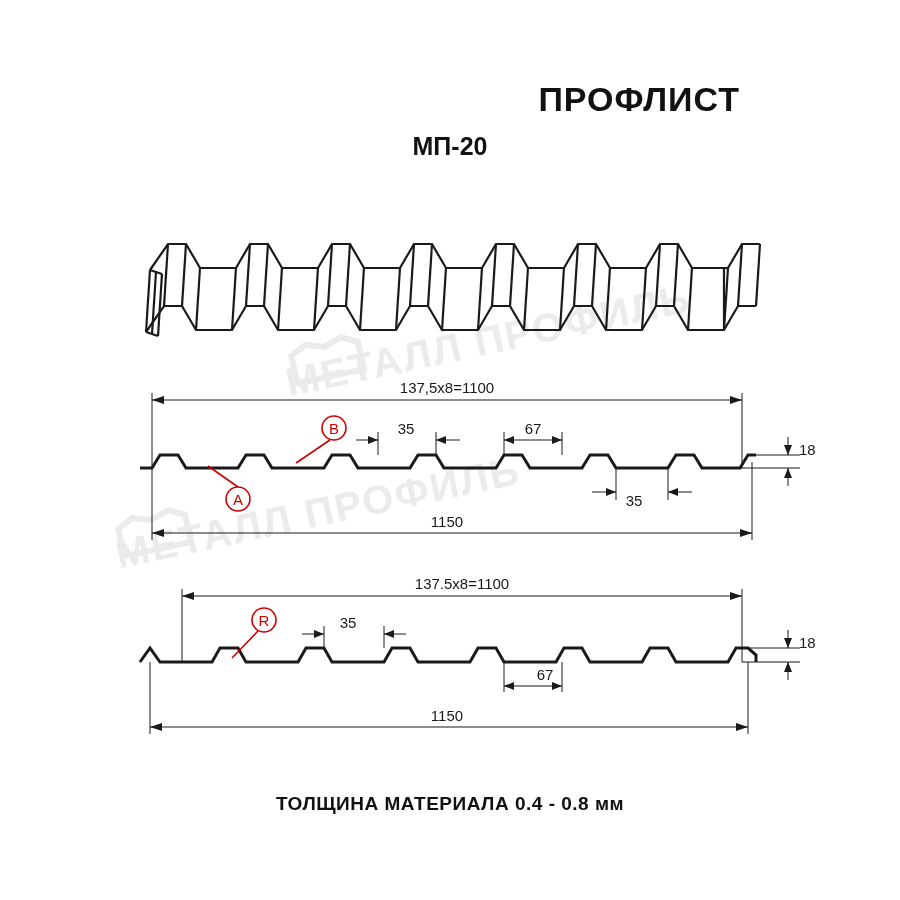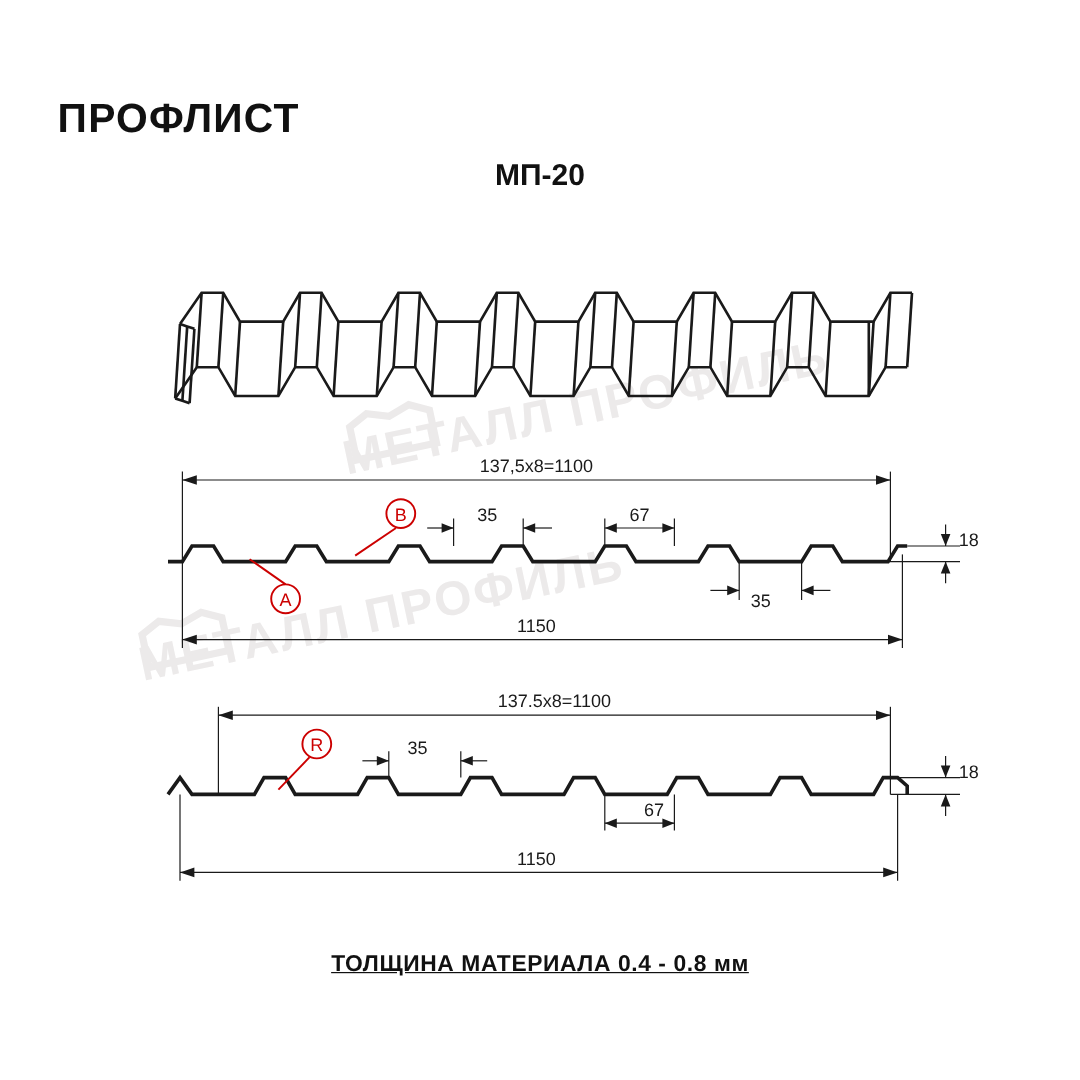--- a/index.html
+++ b/index.html
@@ -1,20 +1,20 @@
 <!DOCTYPE html>
 <html><head>
 <meta charset="utf-8">
 <style>
   html,body{margin:0;padding:0;background:#ffffff;}
   body{width:900px;height:900px;font-family:"Liberation Sans",sans-serif;color:#1a1a1a;overflow:hidden;position:relative;}
   #sheet{position:relative;width:900px;height:900px;}
-  .title{position:absolute;left:0;top:80px;width:740px;text-align:left;font-size:34px;font-weight:bold;letter-spacing:1px;color:#111;margin-left:48px;}
+  .title{position:absolute;left:0;top:80px;width:740px;text-align:right;font-size:34px;font-weight:bold;letter-spacing:1px;color:#111;}
   .subtitle{position:absolute;left:0;top:132px;width:900px;text-align:center;font-size:25px;font-weight:bold;color:#111;}
-  .footer{position:absolute;left:0;top:793px;width:900px;text-align:center;font-size:19px;font-weight:bold;color:#111;letter-spacing:0.5px;text-decoration:underline;}
+  .footer{position:absolute;left:0;top:793px;width:900px;text-align:center;font-size:19px;font-weight:bold;color:#111;letter-spacing:0.5px;}
   svg{position:absolute;left:0;top:0;}
   .wm{position:absolute;color:#eceaea;font-weight:bold;font-size:40px;letter-spacing:2px;white-space:nowrap;transform:rotate(-12deg);user-select:none;}
   .wm1{left:282px;top:318px;}
   .wm2{left:112px;top:490px;}
   .wmlogo{position:absolute;transform:rotate(-12deg);}
 </style>
 </head>
 <body>
 
 <div id="sheet">

